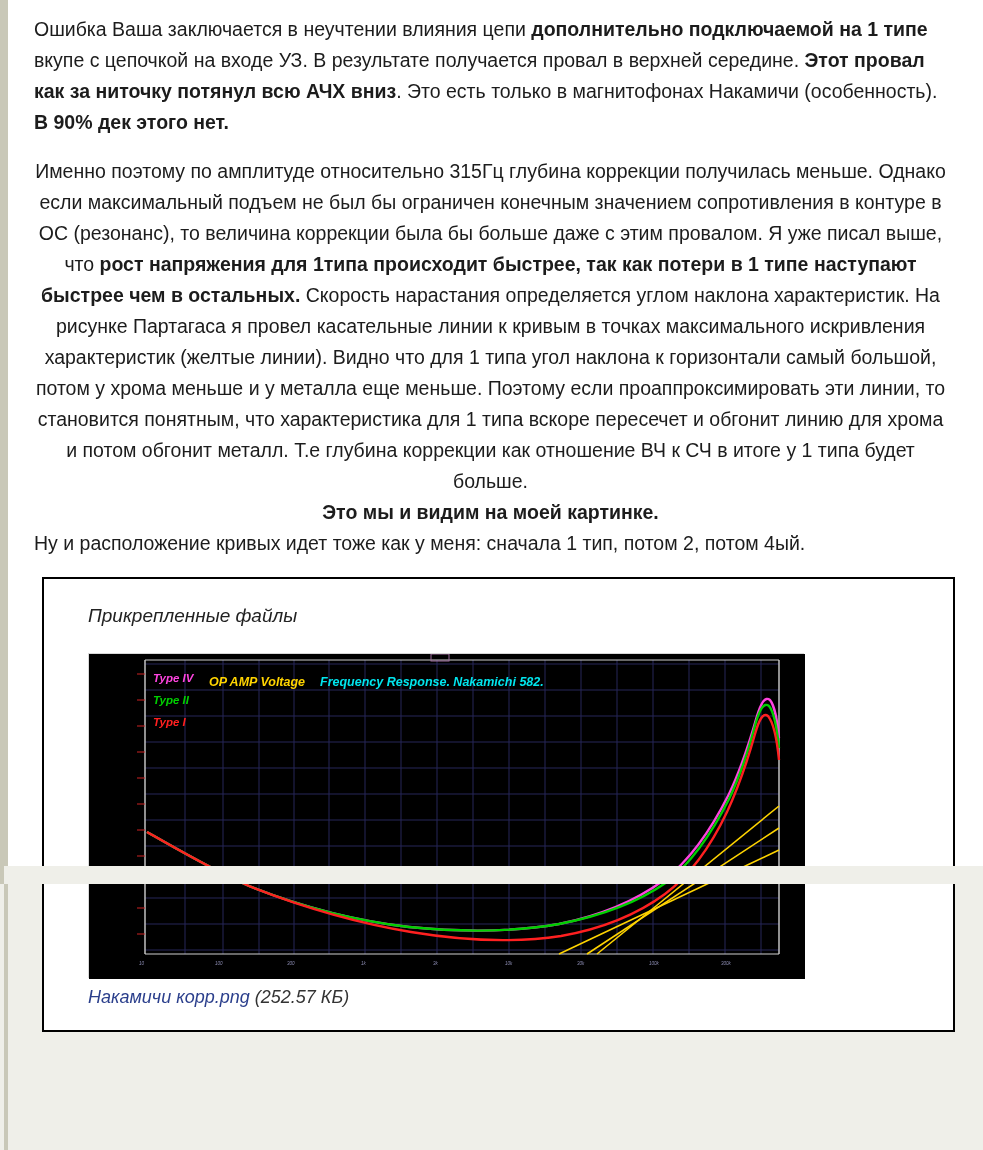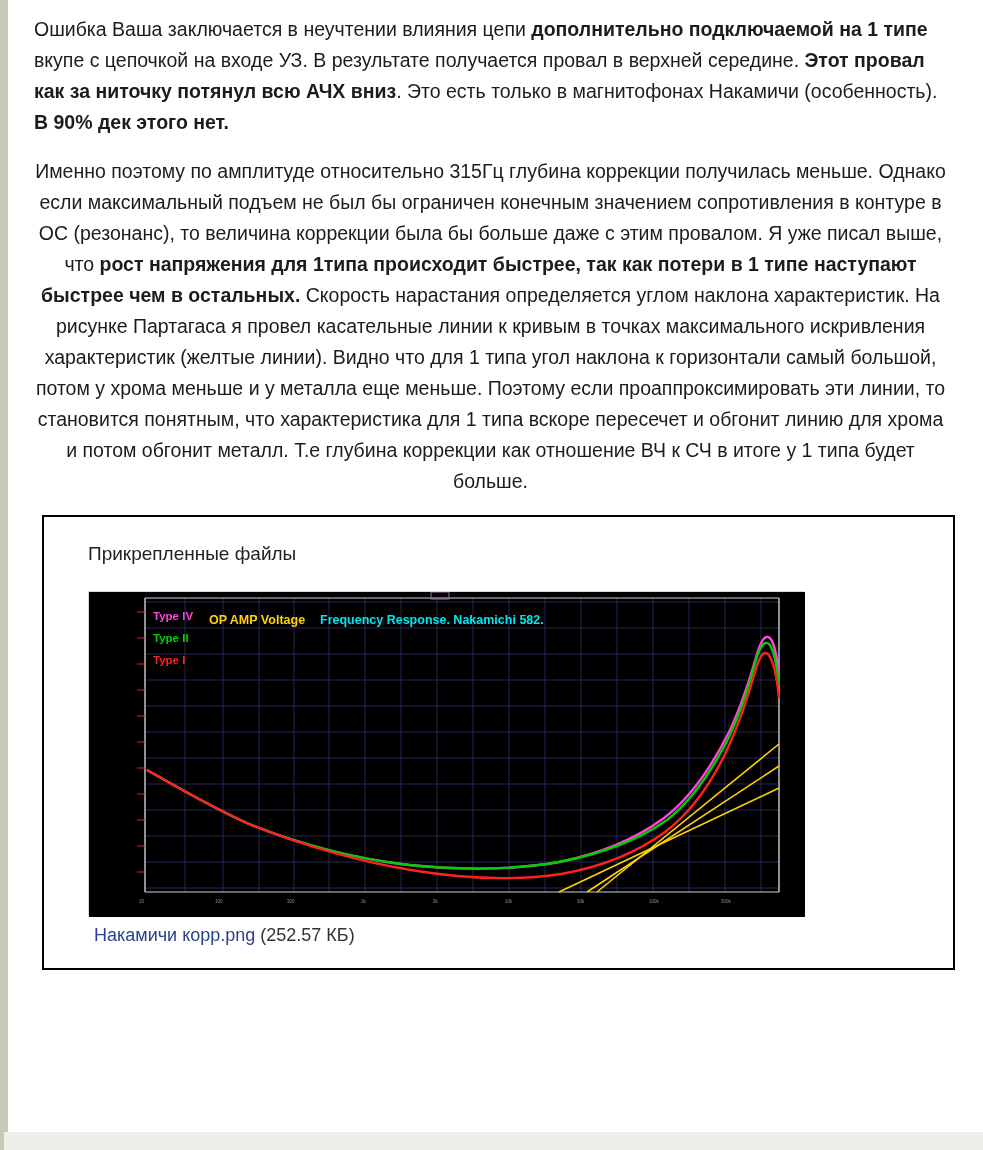--- a/index.html
+++ b/index.html
@@ -9,21 +9,21 @@
   }
   body {
     width: 983px;
     height: 1150px;
     font-family: "Liberation Sans", sans-serif;
     overflow: hidden;
   }
   .page {
     position: relative;
     width: 983px;
-    height: 1150px;
+    height: 884px;
     background: #ffffff;
     box-sizing: border-box;
     border-left: 4px solid #c9c8b8;
   }
   .left-edge {
     position: absolute;
     left: 0; top: 0;
     width: 4px; height: 1150px;
     background: #c9c8b8;
   }
@@ -47,20 +47,21 @@
   b { font-weight: bold; }
 
   
   .attachments {
     margin: 18px 8px 0 8px;
     border: 2px solid #000;
     background: #fff;
     padding: 20px 22px 22px 22px;
     box-sizing: border-box;
     width: 913px;
+    font-style: italic;
   }
   .attachments-title {
     font-size: 19px;
     color: #222;
     margin: 6px 0 26px 22px;
   }
   .chart-wrap {
     margin-left: 22px;
     width: 716px;
   }
@@ -74,40 +75,45 @@
   }
   .chart svg { display: block; }
   .file-line {
     margin: 9px 0 0 22px;
     font-size: 18px;
     color: #333;
   }
   .file-line a {
     color: #2b3f8c;
     text-decoration: none;
-    margin-left: 6px;
   }
 </style>
 </head>
 <body>
 
 <div class="page">
   <div class="left-edge"></div>
 
   <div class="content">
 
     <p class="para">
       <span>Ошибка Ваша заключается в неучтении влияния цепи </span><b>дополнительно подключаемой на 1 типе</b><span> вкупе с цепочкой на входе УЗ. В результате получается провал в верхней середине. </span><b>Этот провал как за ниточку потянул всю АЧХ вниз</b><span>. Это есть только в магнитофонах Накамичи (особенность). </span><b>В 90% дек этого нет.</b>
     </p>
 
     <p class="para tight">
       <span>Именно поэтому по амплитуде относительно 315Гц глубина коррекции получилась меньше. Однако если максимальный подъем не был бы ограничен конечным значением сопротивления в контуре в ОС (резонанс), то величина коррекции была бы больше даже с этим провалом. Я уже писал выше, что </span><b>рост напряжения для 1типа происходит быстрее, так как потери в 1 типе наступают быстрее чем в остальных.</b><span> Скорость нарастания определяется углом наклона характеристик. На рисунке Партагаса я провел касательные линии к кривым в точках максимального искривления характеристик (желтые линии). Видно что для 1 типа угол наклона к горизонтали самый большой, потом у хрома меньше и у металла еще меньше. Поэтому если проаппроксимировать эти линии, то становится понятным, что характеристика для 1 типа вскоре пересечет и обгонит линию для хрома и потом обгонит металл. Т.е глубина коррекции как отношение ВЧ к СЧ в итоге у 1 типа будет больше.</span>
     </p>
 
-
+    <p class="para tight">
+      <b>Это мы и видим на моей картинке.</b>
+    </p>
+
+    <p class="para">
+      <span>Ну и расположение кривых идет тоже как у меня: сначала 1 тип, потом 2, потом 4ый.</span>
+    </p>
 
     <div class="attachments">
       <div class="attachments-title">Прикрепленные файлы</div>
 
       <div class="chart-wrap">
         <div class="chart">
           <svg width="716" height="325" viewBox="0 0 716 325">
             <rect x="0" y="0" width="716" height="325" fill="#000000"></rect>
 
             <g>

